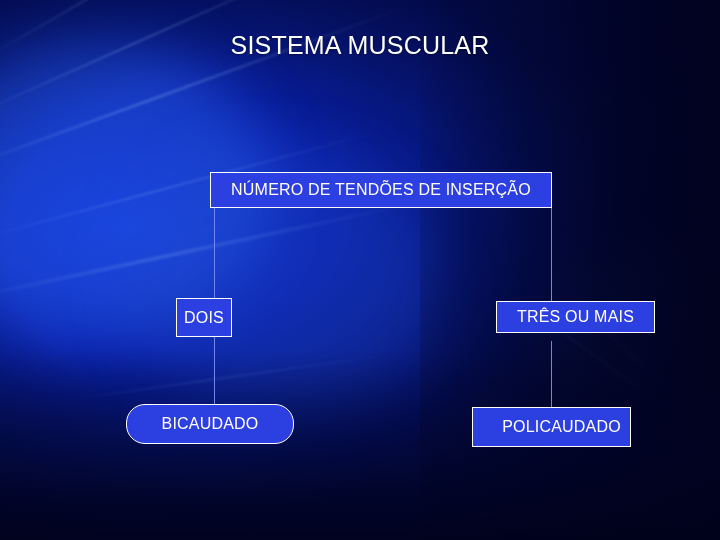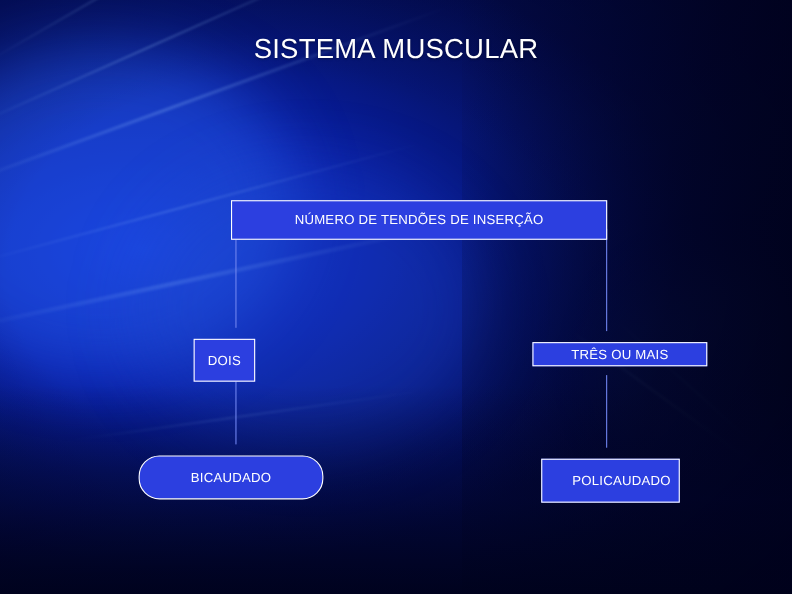--- a/index.html
+++ b/index.html
@@ -86,30 +86,29 @@
   .box {
     position: absolute;
     box-sizing: border-box;
     border: 1px solid #ffffff;
     background: #2c3fe0;
     color: #ffffff;
     display: flex;
     align-items: center;
     justify-content: center;
     text-align: left;
-    font-size: 12px;
+    font-size: 16px;
     letter-spacing: .2px;
     box-shadow: 0 0 0 rgba(0,0,0,0);
-    margin-top: 10px;
   }
   #box-top     { left: 210px; top: 172px; width: 342px; height: 36px; }
   #box-dois    { left: 176px; top: 298px; width: 56px;  height: 39px; }
-  #box-tres    { left: 484px; top: 301px; width: 159px; height: 22px; }
+  #box-tres    { left: 496px; top: 301px; width: 159px; height: 32px; }
   #box-bi      { left: 126px; top: 404px; width: 168px; height: 40px; border-radius: 19px; }
-  #box-poli    { left: 492px; top: 407px; width: 126px; height: 40px; padding-left: 20px; }
+  #box-poli    { left: 472px; top: 407px; width: 159px; height: 40px; padding-left: 20px; }
 
   
   .conn {
     position: absolute;
     background: #6f84ef;
   }
   .conn.v { width: 1px; }
   #conn-top-down   { left: 214px; top: 208px; height: 90px; }
   #conn-top-right  { left: 551px; top: 208px; height: 93px; }
   #conn-dois-down  { left: 214px; top: 337px; height: 67px; }

